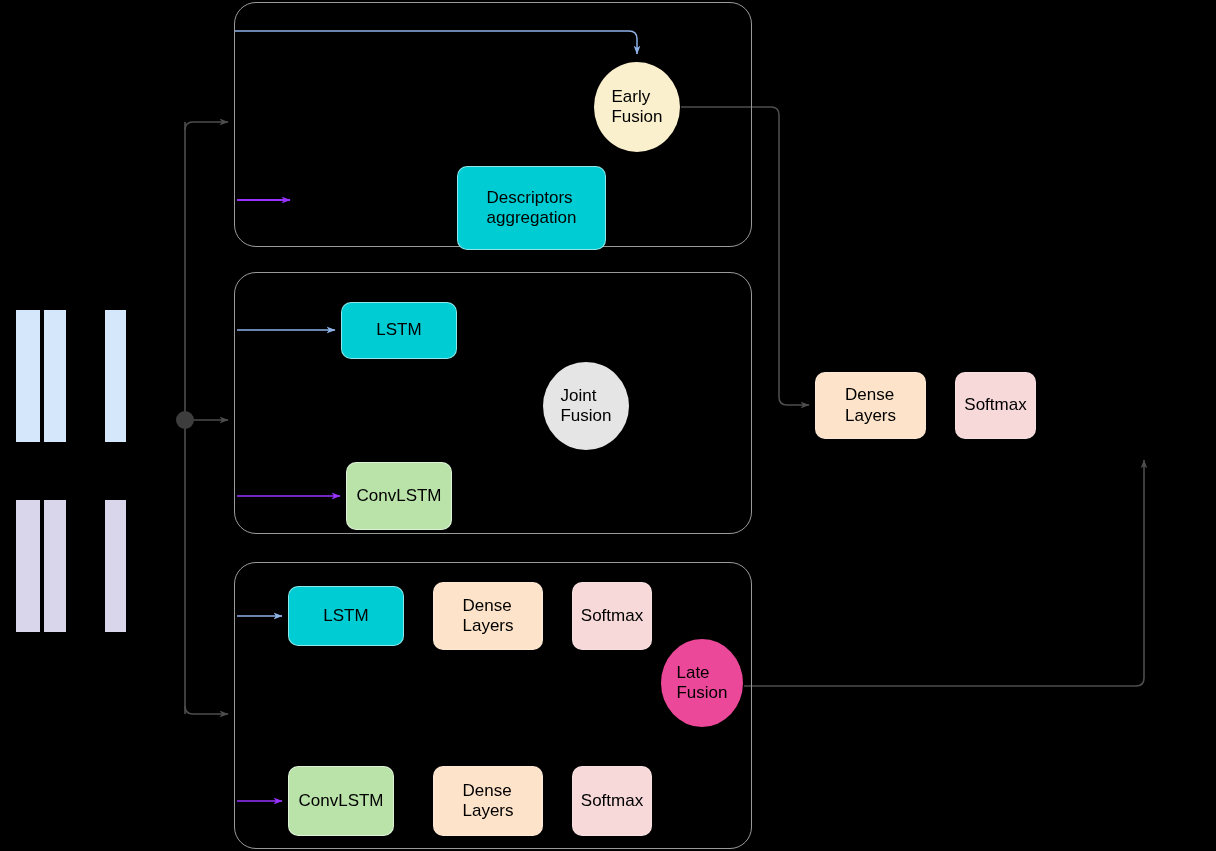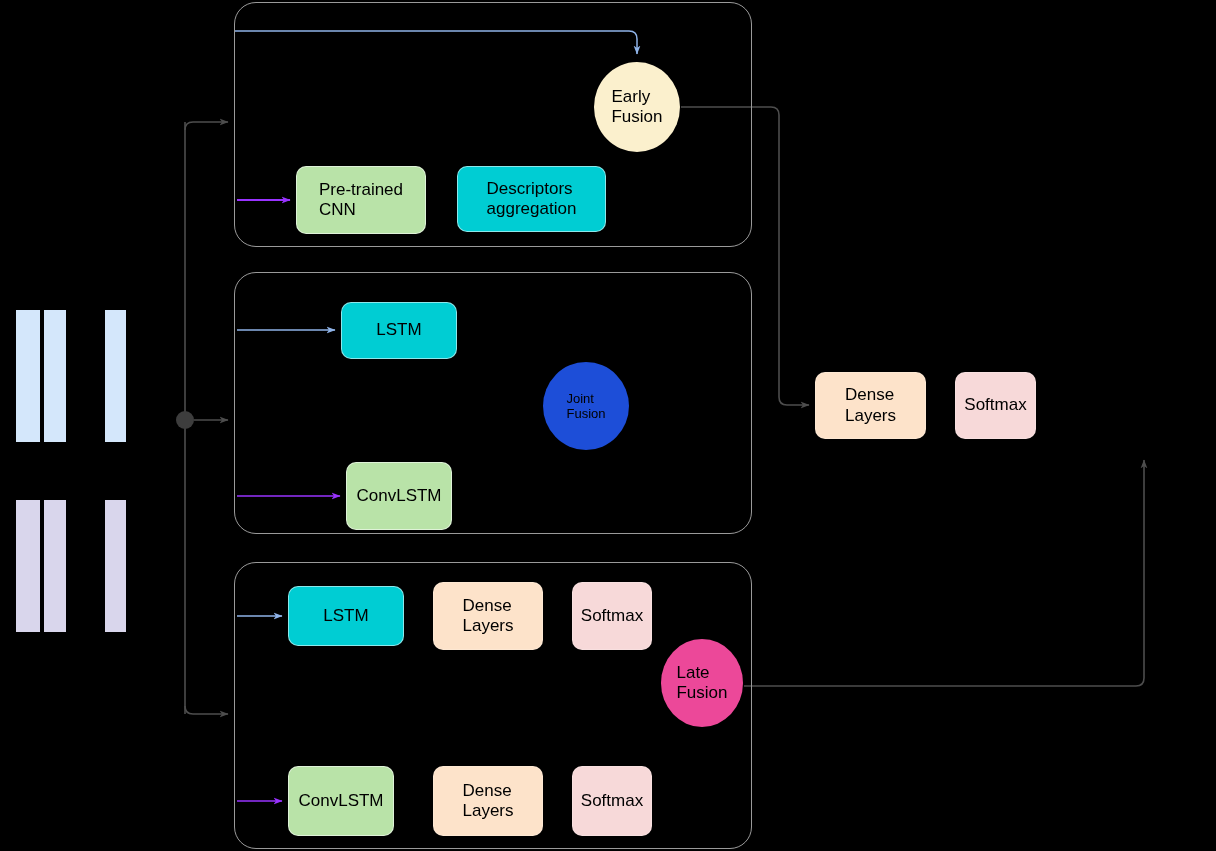--- a/index.html
+++ b/index.html
@@ -122,30 +122,28 @@
     <div class="bar" style="left: 44px; top: 500px; width: 22px; height: 132px; background: rgb(217, 214, 236);"></div>
     <div class="bar" style="left: 105px; top: 500px; width: 21px; height: 132px; background: rgb(217, 214, 236);"></div>
   </div>
 
   <div class="jdot" style="left: 176px; top: 411px; width: 18px; height: 18px; background: rgb(61, 61, 61);"></div>
 
   <div class="container" style="left: 234px; top: 2px; width: 518px; height: 245px; border-color: rgb(154, 154, 154);"></div>
   <div class="container" style="left: 234px; top: 272px; width: 518px; height: 262px; border-color: rgb(154, 154, 154);"></div>
   <div class="container" style="left: 234px; top: 562px; width: 518px; height: 287px; border-color: rgb(154, 154, 154);"></div>
 
-  <div class="node rbox" style="left: 296px; top: 166px; width: 130px; height: 68px; background: rgb(185, 227, 168); font-size: 17px;">Pre-trained
-CNN</div>
-  <div class="node rbox" style="left: 457px; top: 166px; width: 149px; height: 66px; background: rgb(0, 205, 211); font-size: 17px;">Descriptors
+  <div class="node rbox" style="left: 457px; top: 166px; width: 149px; height: 84px; background: rgb(0, 205, 211); font-size: 17px;">Descriptors
 aggregation</div>
   <div class="node ellipse" style="left: 594px; top: 62px; width: 86px; height: 90px; background: rgb(251, 240, 205); font-size: 17px;">Early
 Fusion</div>
 
   <div class="node rbox" style="left: 341px; top: 302px; width: 116px; height: 57px; background: rgb(0, 205, 211); font-size: 17px;">LSTM</div>
   <div class="node rbox" style="left: 346px; top: 462px; width: 106px; height: 68px; background: rgb(185, 227, 168); font-size: 17px;">ConvLSTM</div>
-  <div class="node ellipse" style="left: 543px; top: 362px; width: 86px; height: 88px; background: #1d4ed8; font-size: 13px;">Joint
+  <div class="node ellipse" style="left: 543px; top: 362px; width: 86px; height: 88px; background: #e5e5e5; font-size: 17px;">Joint
 Fusion</div>
 
   <div class="node rbox" style="left: 288px; top: 586px; width: 116px; height: 60px; background: rgb(0, 205, 211); font-size: 17px;">LSTM</div>
   <div class="node rbox plain" style="left: 433px; top: 582px; width: 110px; height: 68px; background: rgb(253, 227, 202); font-size: 17px;">Dense
 Layers</div>
   <div class="node rbox plain" style="left: 572px; top: 582px; width: 80px; height: 68px; background: rgb(247, 217, 217); font-size: 17px;">Softmax</div>
   <div class="node rbox" style="left: 288px; top: 766px; width: 106px; height: 70px; background: rgb(185, 227, 168); font-size: 17px;">ConvLSTM</div>
   <div class="node rbox plain" style="left: 433px; top: 766px; width: 110px; height: 70px; background: rgb(253, 227, 202); font-size: 17px;">Dense
 Layers</div>
   <div class="node rbox plain" style="left: 572px; top: 766px; width: 80px; height: 70px; background: rgb(247, 217, 217); font-size: 17px;">Softmax</div>

